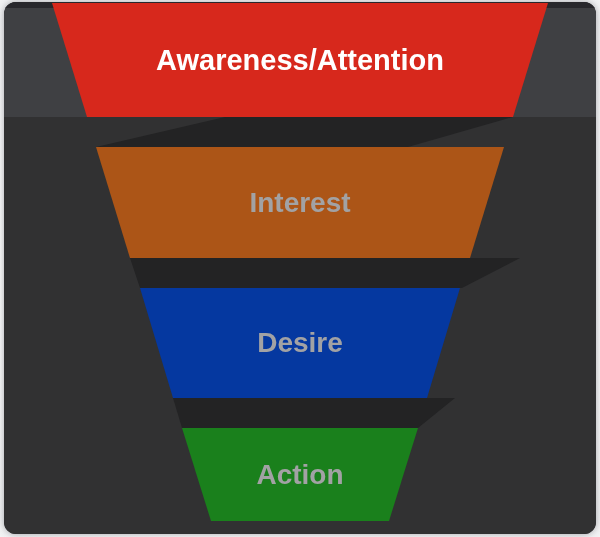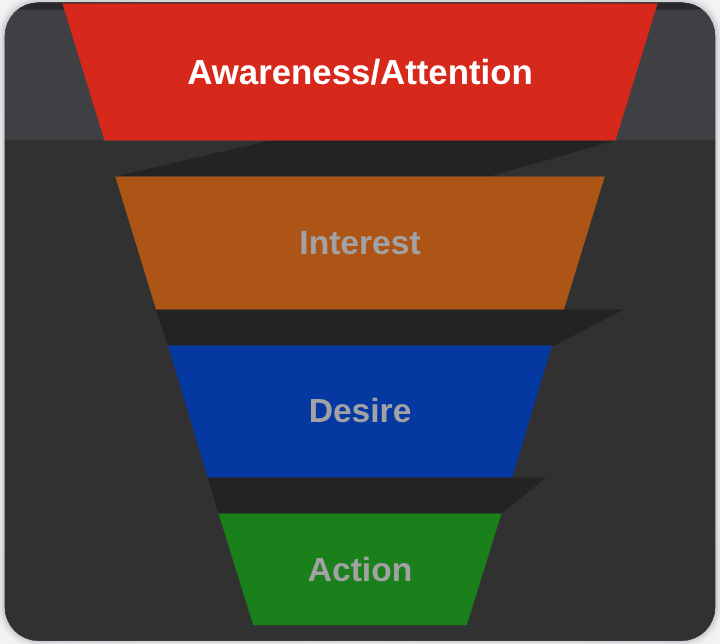--- a/index.html
+++ b/index.html
@@ -9,21 +9,21 @@
     font-family:"Liberation Sans", sans-serif;
     position:relative;
   }
   .page{
     position:absolute;inset:0;
     background:radial-gradient(ellipse at center, #ffffff 60%, #f2f3f4 100%);
   }
   .card{
     position:absolute;
     left:4px;top:2px;width:592px;height:532px;
-    border-radius:28px;
+    border-radius:12px;
     overflow:hidden;
     box-shadow:0 0 7px rgba(60,60,70,0.45);
     background:#313132;
   }
   .card svg{
     position:absolute;left:-4px;top:-2px;
     display:block;
   }
   .stage-label{
     font-family:"Liberation Sans", sans-serif;

